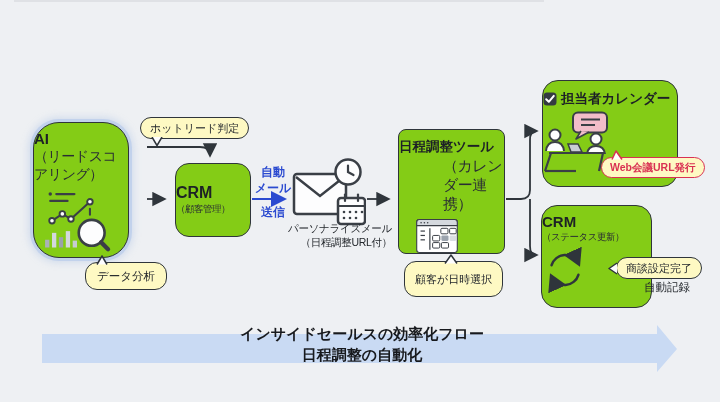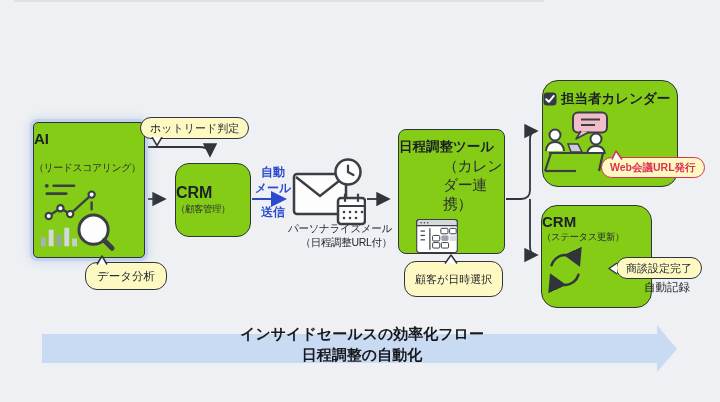--- a/index.html
+++ b/index.html
@@ -4,24 +4,24 @@
 <style>
   html,body{margin:0;padding:0;}
   body{font-family:"Liberation Sans","DejaVu Sans",sans-serif;}
   .canvas{position:relative;width:720px;height:402px;background:#eef0f3;overflow:hidden;color:#23272c;}
   .top-edge{position:absolute;left:14px;top:0;width:530px;height:2px;background:#dfe1e5;}
   svg.connectors{position:absolute;left:0;top:0;z-index:1;}
   .node{position:absolute;background:#84cc16;border:1.6px solid #2f353b;border-radius:14px;z-index:2;
         display:flex;flex-direction:column;box-sizing:border-box;}
   .node-title{font-weight:bold;color:#1d2126;}
   .node-sub{color:#2a2e33;}
-  .ai-box{left:33px;top:122px;width:112px;height:136px;border-radius:5px;
+  .ai-box{left:33px;top:122px;width:96px;height:136px;border-radius:26px;
           box-shadow:0 0 0 3px #c2d2ec,0 0 7px 5px rgba(160,185,225,.35);}
   .ai-box .node-title{font-size:15px;margin-top:7px;}
-  .ai-box .node-sub{font-size:10px;margin-top:14px;letter-spacing:-0.5px;}
+  .ai-box .node-sub{font-size:14px;margin-top:1px;letter-spacing:-0.5px;}
   .crm1-box{left:175px;top:163px;width:76px;height:74px;justify-content:center;}
   .crm1-box .node-title{font-size:16px;}
   .crm1-box .node-sub{font-size:9.5px;margin-top:1px;letter-spacing:-0.5px;}
   .tool-box{left:398px;top:129px;width:107px;height:125px;border-radius:8px;}
   .tool-box .node-title{font-size:13.5px;margin-top:8px;}
   .tool-box .node-sub{font-size:15px;margin-top:1px;letter-spacing:-0.5px;margin-left:44px;}
   .rep-box{left:542px;top:80px;width:136px;height:107px;border-radius:16px;}
   .rep-header{display:flex;align-items:center;gap:4px;margin-top:9px;}
   .rep-box .node-title{font-size:13.5px;}
   .crm2-box{left:541px;top:205px;width:111px;height:103px;border-radius:16px;}

